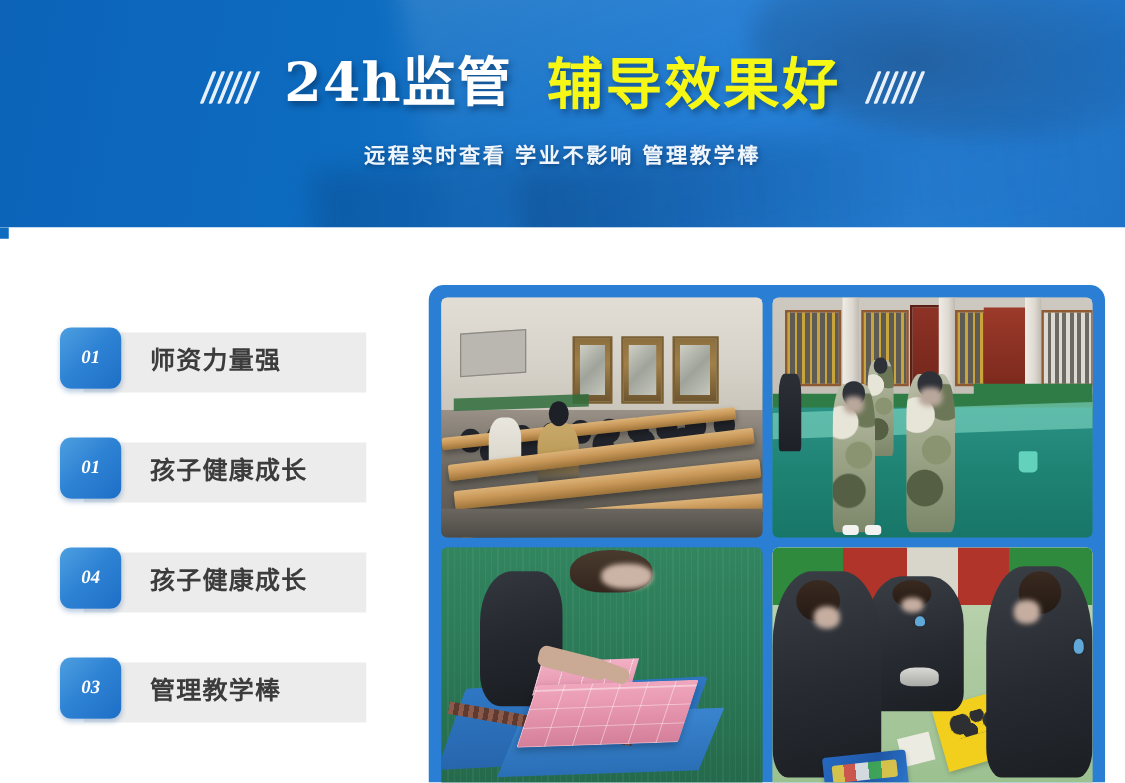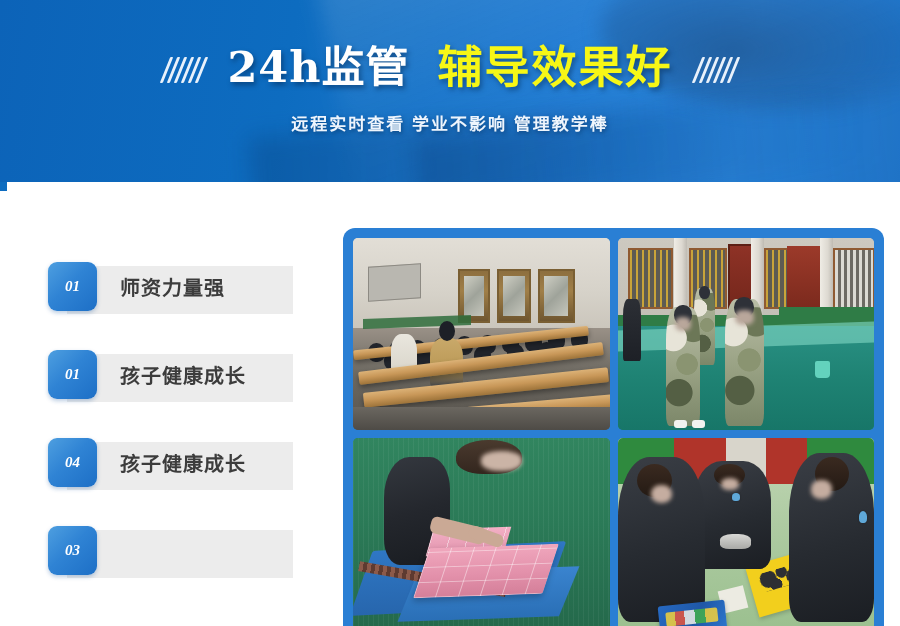--- a/index.html
+++ b/index.html
@@ -600,20 +600,21 @@
         <span>04</span>
       </div>
       <div class="feature-label">孩子健康成长</div>
     </div>
 
     <div class="feature-item">
       <div class="feature-bar"></div>
       <div class="feature-badge">
         <span>03</span>
       </div>
+      <div class="feature-label">管理教学棒</div>
     </div>
 
   </div>
 
   <div class="collage">
 
     <div class="photo photo-classroom">
       <div class="cl-wall"></div>
       <div class="cl-board"></div>
       <div class="cl-win w1">

